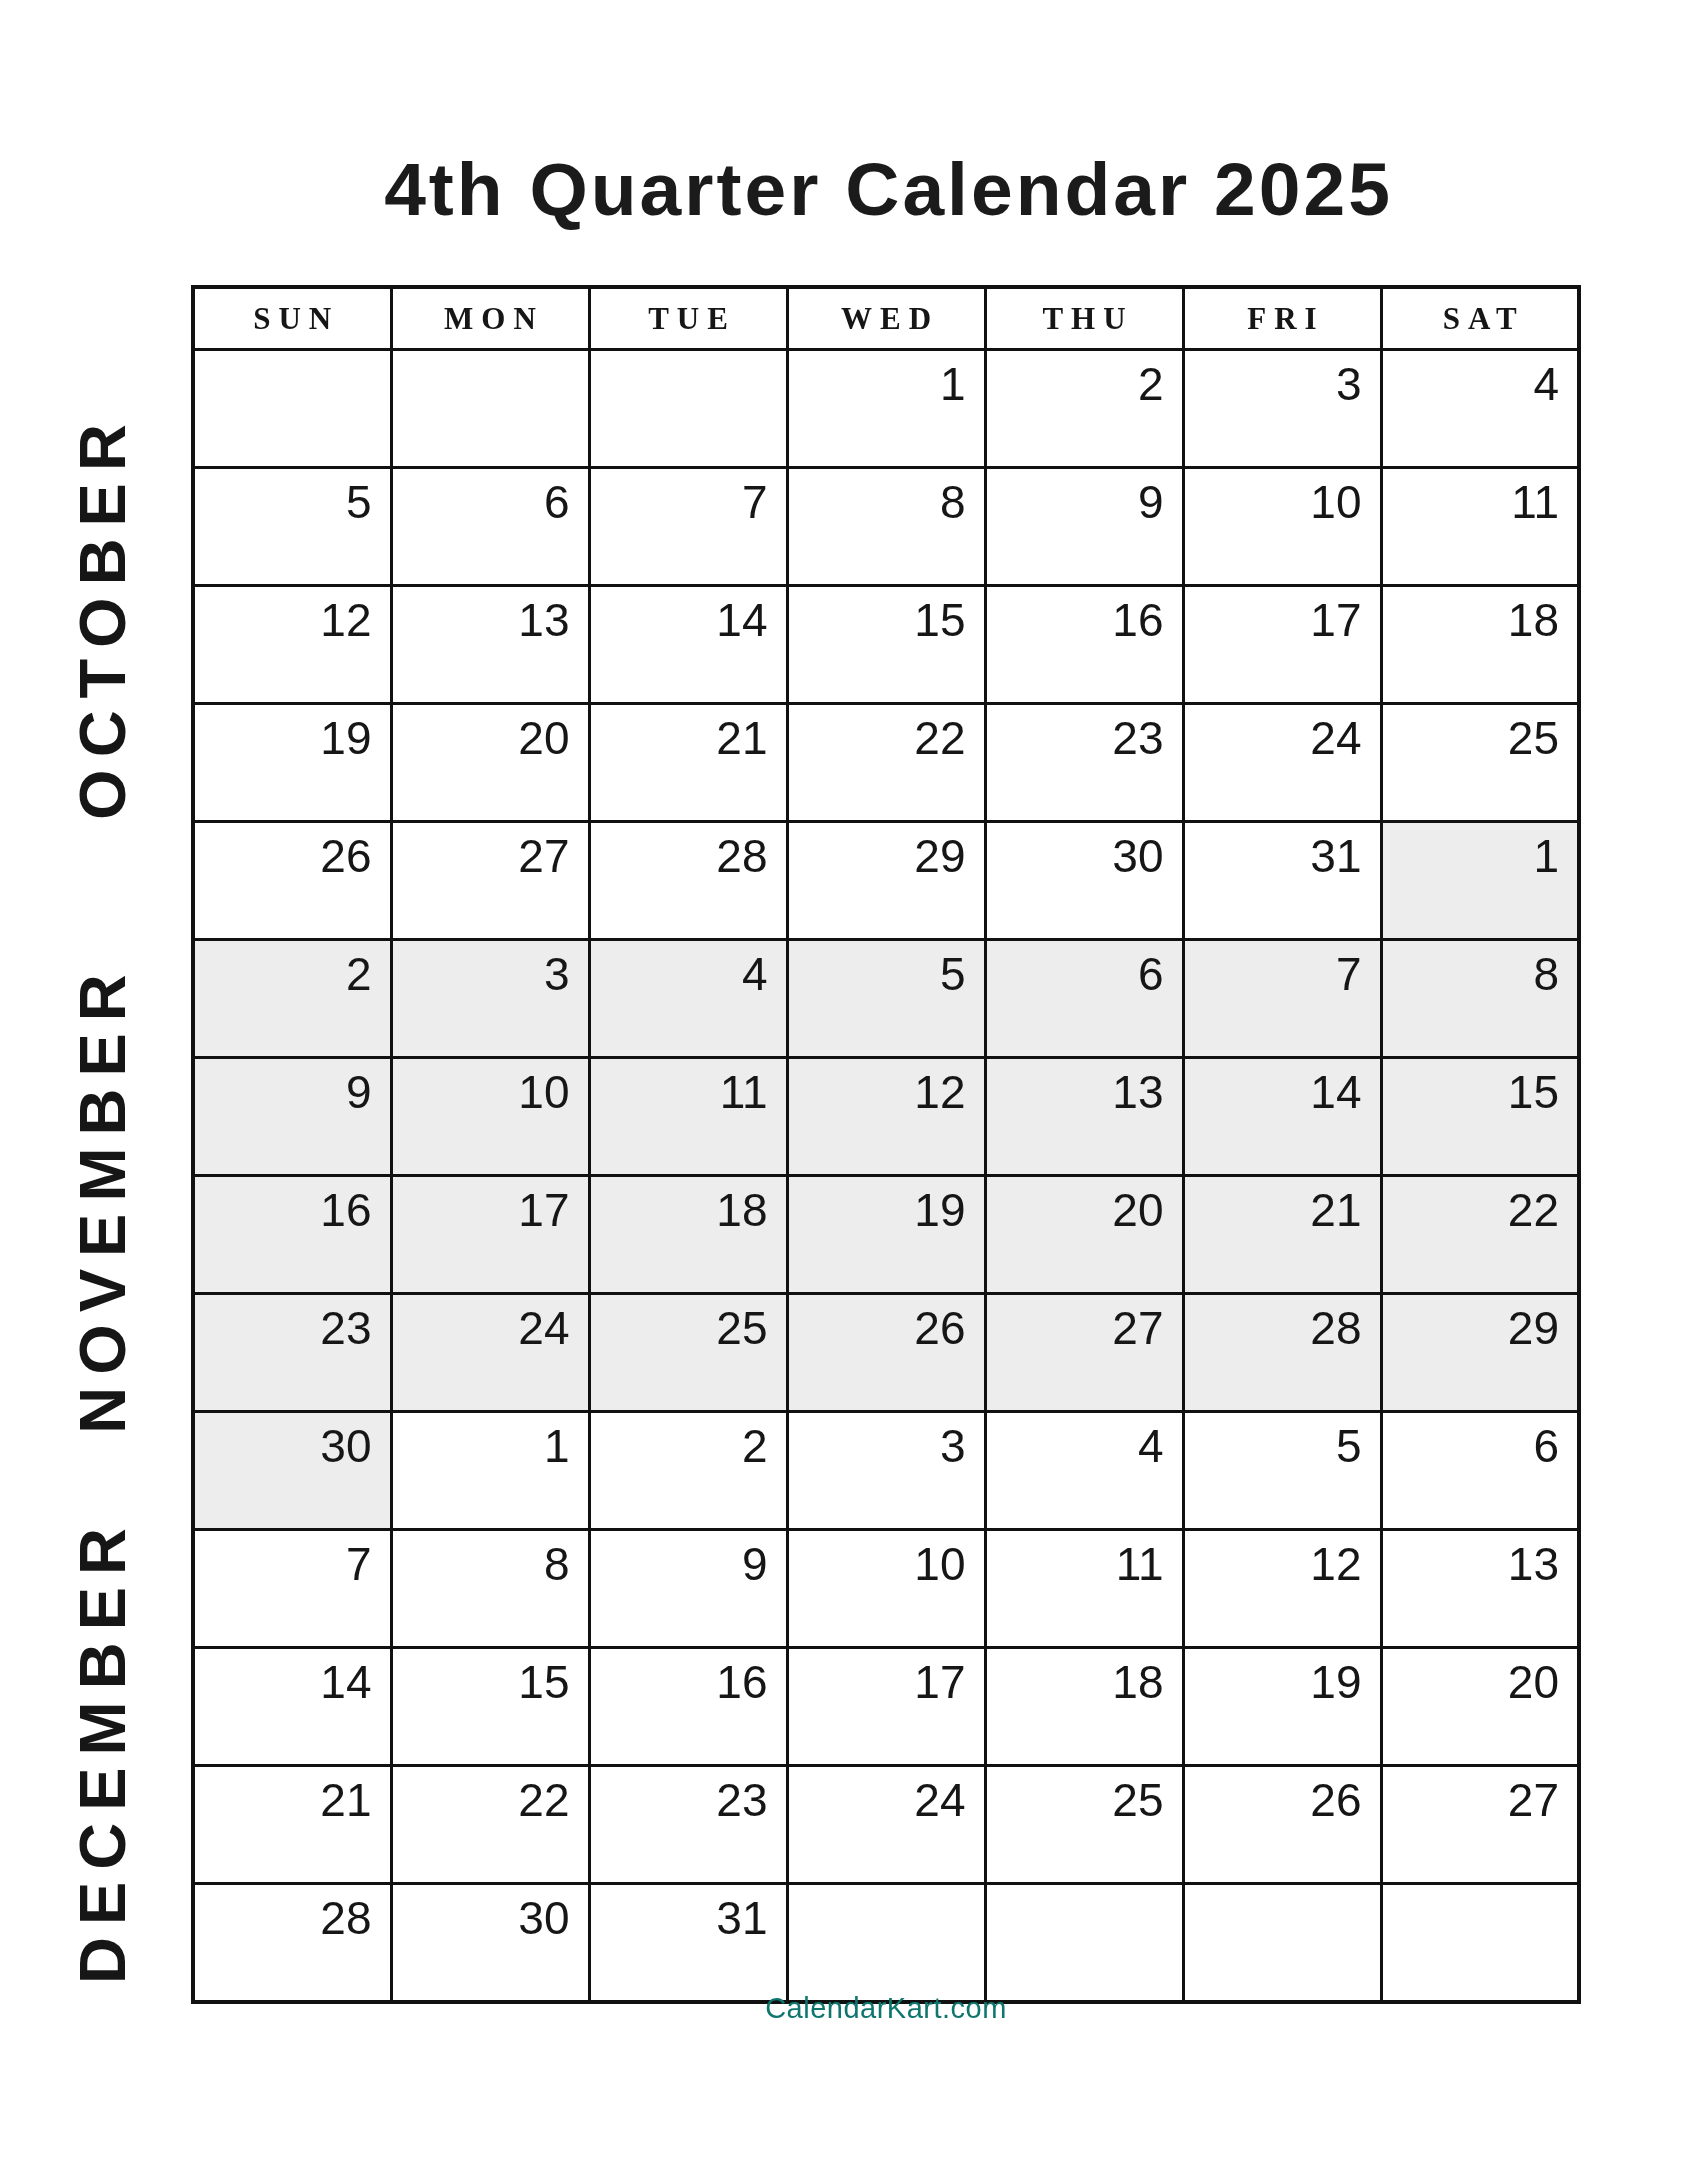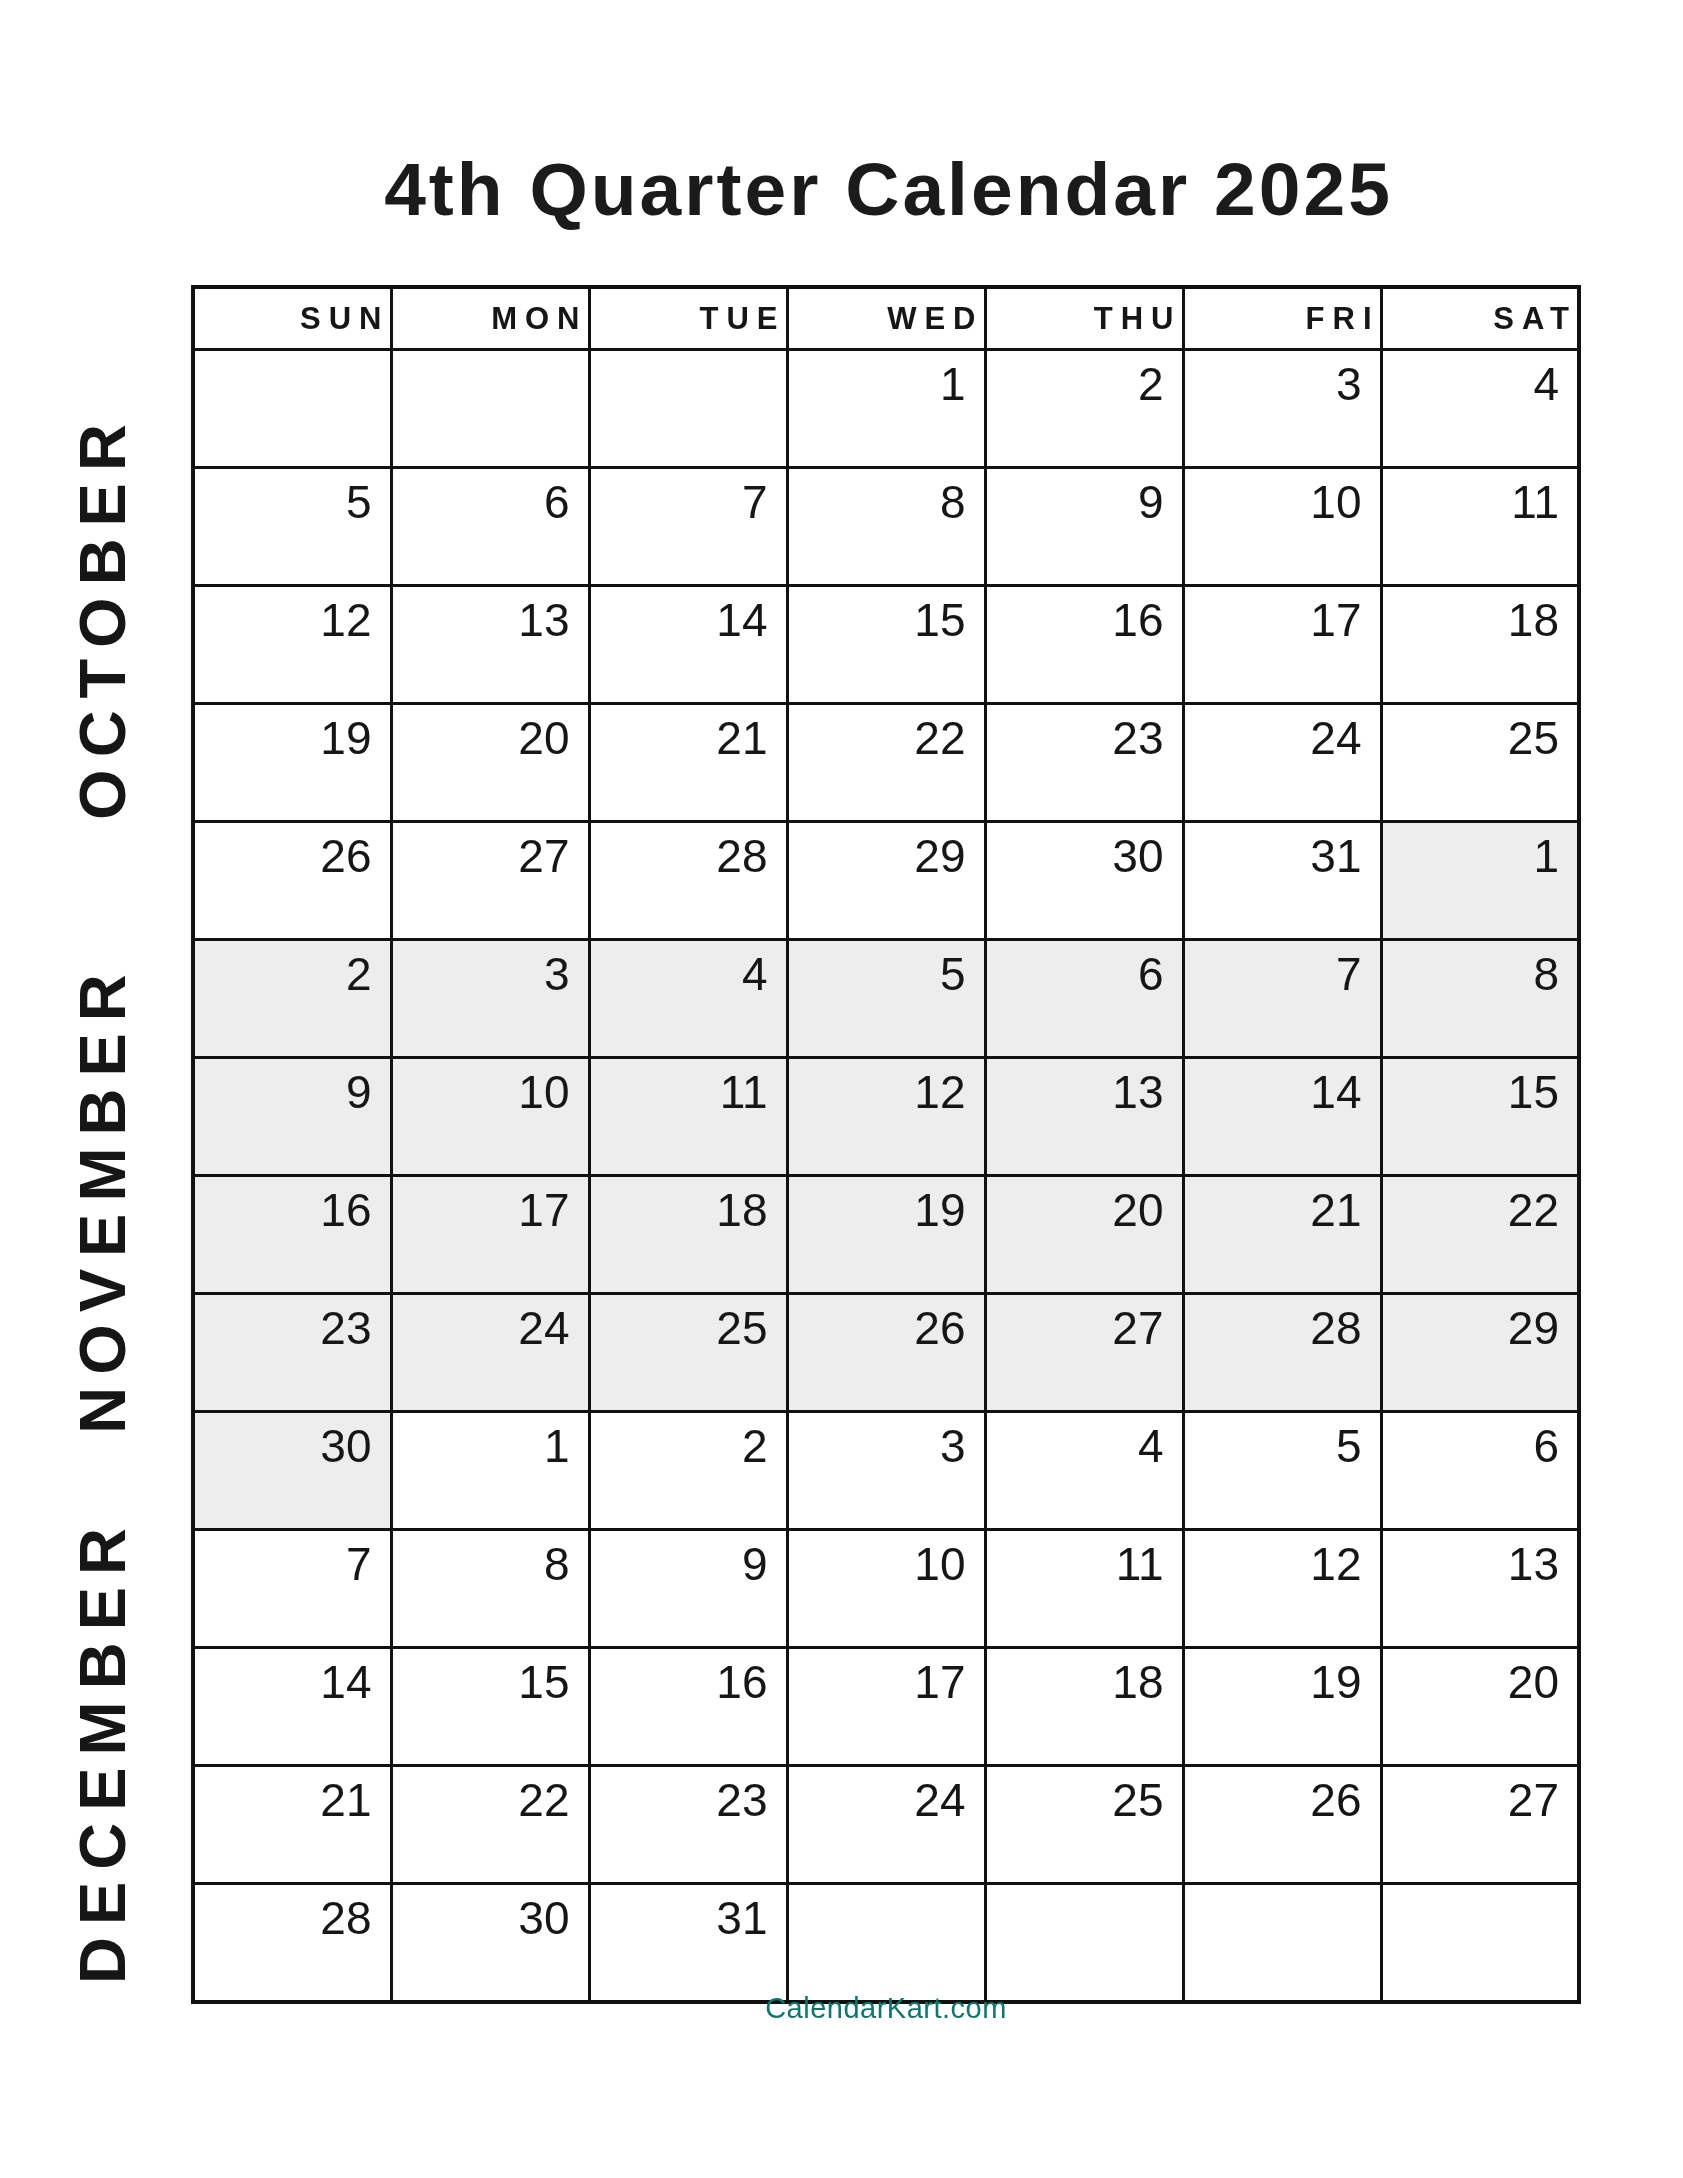--- a/index.html
+++ b/index.html
@@ -57,25 +57,26 @@
   }
   .calendar-table th,
   .calendar-table td {
     border: 3px solid #111111;
   }
   .calendar-table th {
     height: 59px;
     font-size: 31px;
     font-weight: bold;
     letter-spacing: 8px;
-    text-align: right;
+    text-align: center;
     vertical-align: middle;
     padding: 0 0 0 8px; 
     color: #161616;
     background: #ffffff;
+    font-family: Liberation Serif, serif;
   }
   .calendar-table td {
     height: 109px;
     font-size: 46px;
     font-weight: normal;
     text-align: right;
     vertical-align: top;
     padding: 6px 18px 0 0;
     color: #161616;
     background: #ffffff;

